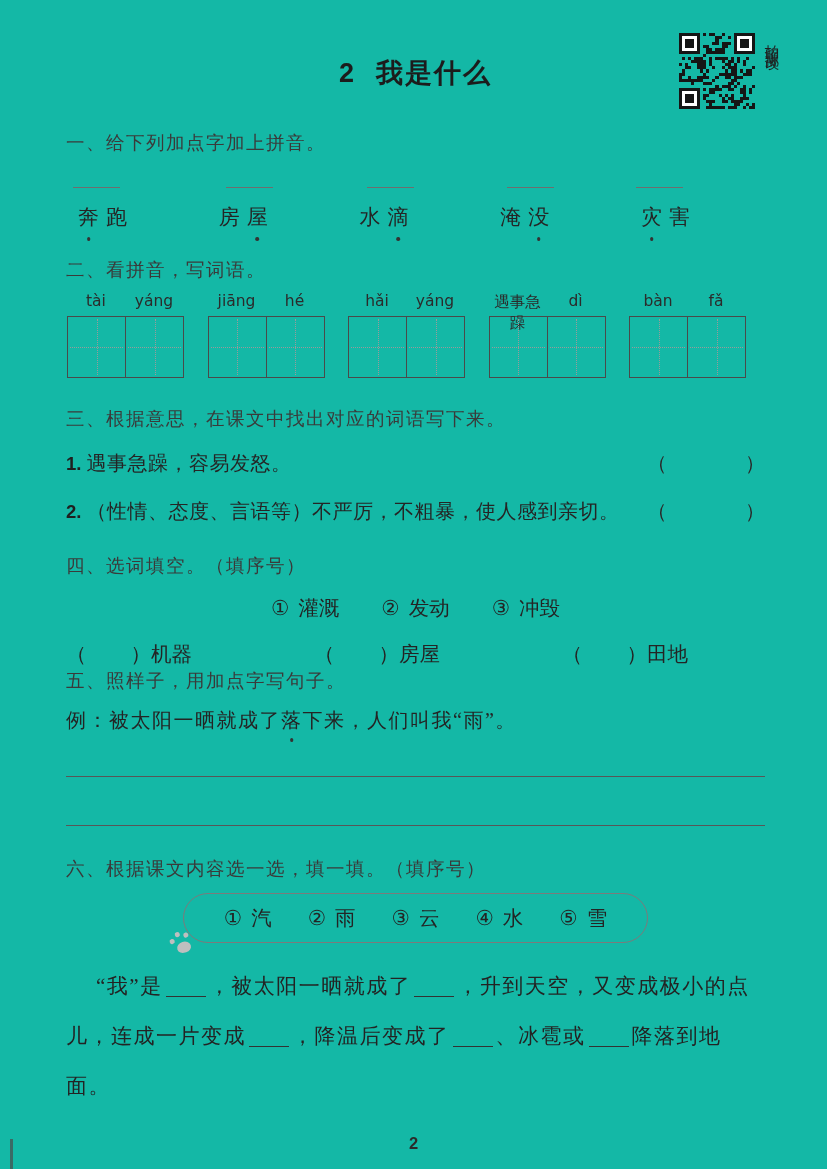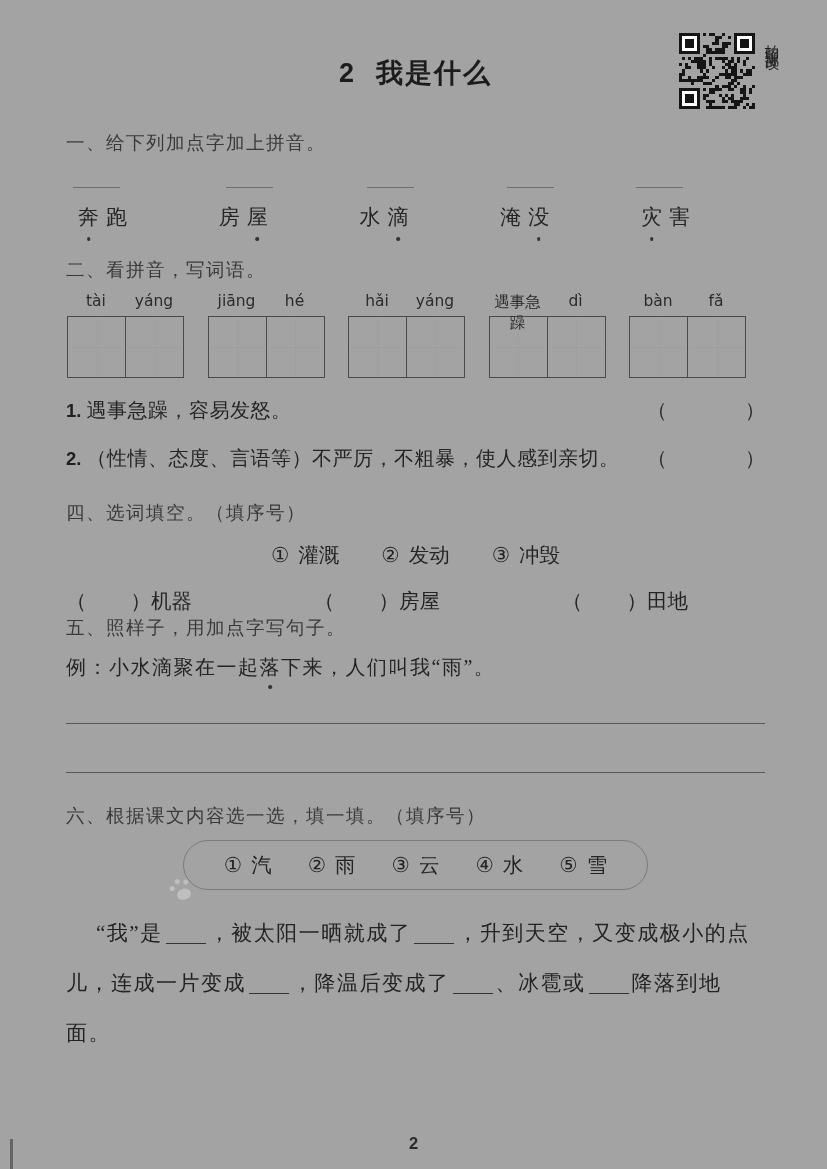--- a/index.html
+++ b/index.html
@@ -1,18 +1,18 @@
 <!DOCTYPE html>
 <html><head>
 <meta charset="utf-8">
 <style>
   * { margin:0; padding:0; box-sizing:border-box; }
   html,body { background:#e8e8e8; }
   .page {
-    width:827px; height:1169px; background:#a3a3a3; position:relative;
+    width:827px; height:1169px; background:#14b8a6; position:relative;
     margin:0 auto; overflow:hidden; color:#2e2e2e;
     font-family:"Liberation Serif","DejaVu Serif",serif;
   }
   .content { padding:0 62px 0 66px; }
 
   
   .title-row { text-align:center; padding-top:55px; }
   .title {
     font-family:"Liberation Sans","DejaVu Sans",sans-serif;
     font-weight:bold; font-size:27px; color:#1c1c1c; letter-spacing:2px;
@@ -409,20 +409,21 @@
             <span>bàn</span>
             <span>fǎ</span>
           </div>
         <div class="tian-grid">
             <div class="cell"></div>
             <div class="cell"></div>
           </div>
       </div>
     </div>
 
+    <div class="sec-heading mt-s3">三、根据意思，在课文中找出对应的词语写下来。</div>
     <div class="q-item">
       <span class="q-num">1.</span>
       <span class="q-text">遇事急躁，容易发怒。</span>
       <span class="bracket">
           <span>（</span>
           <span>）</span>
         </span>
     </div>
     <div class="q-item">
       <span class="q-num">2.</span>
@@ -454,21 +455,21 @@
         </span>
       <span class="fill-item">
           <span>（</span>
           <span class="br-gap"></span>
           <span>）</span>
           <span>田地</span>
         </span>
     </div>
 
     <div class="sec-heading mt-s5">五、照样子，用加点字写句子。</div>
-    <div class="example"><span>例：小水滴聚在一起</span><span class="dotted-char">落</span><span>下来，人们叫我“雨”。</span></div>
+    <div class="example"><span>例：被太阳一晒就成了</span><span class="dotted-char">落</span><span>下来，人们叫我“雨”。</span></div>
     <div class="answer-line al-1"></div>
     <div class="answer-line al-2"></div>
 
     <div class="sec-heading mt-s6">六、根据课文内容选一选，填一填。（填序号）</div>
     <div class="pill-row">
       <div class="pill">
         <span class="paw">
             <i class="pad"></i>
             <i class="t1"></i>
             <i class="t2"></i>

